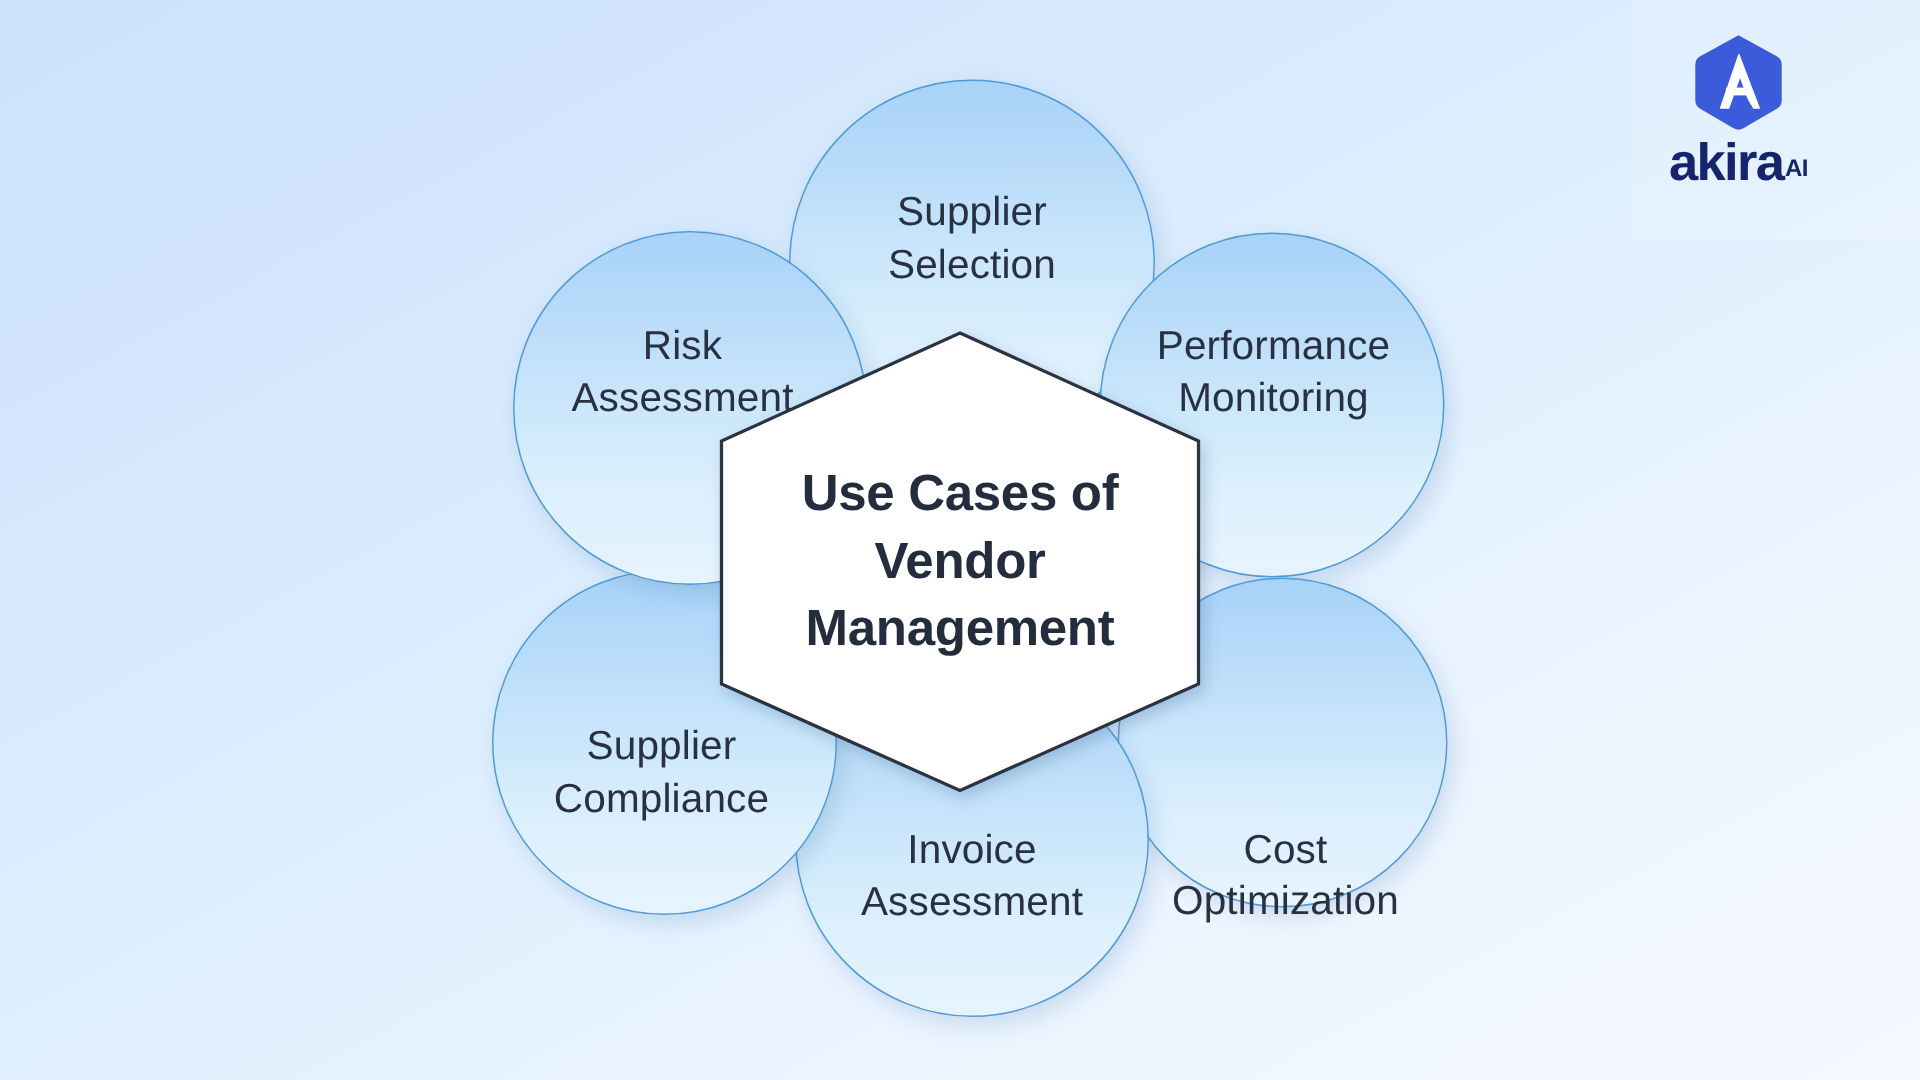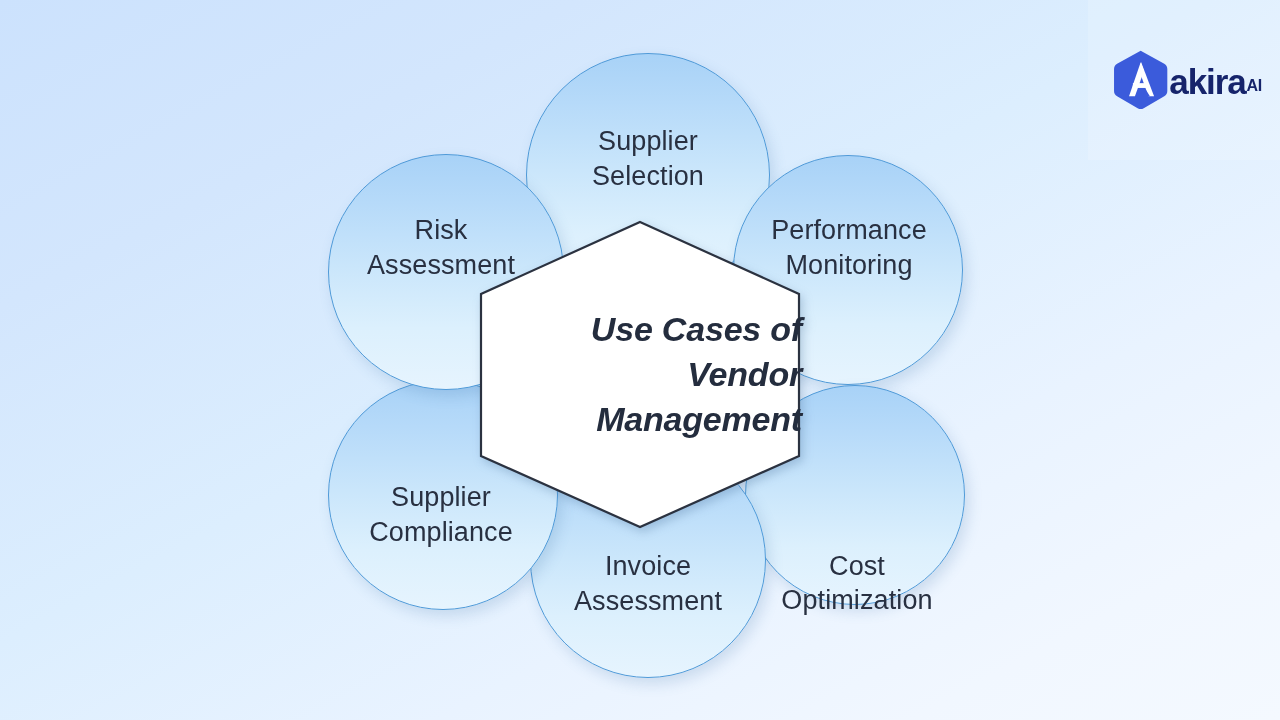--- a/index.html
+++ b/index.html
@@ -65,21 +65,21 @@
     letter-spacing: 0.1px;
     white-space: pre-line;
     pointer-events: none;
   }
 
   #petal-supplier-selection      { left: 526px; top:  53px; width: 244px; height: 244px; z-index: 2; }
   #petal-performance-monitoring  { left: 733px; top: 155px; width: 230px; height: 230px; z-index: 3; }
   #petal-cost-optimization       { left: 745px; top: 385px; width: 220px; height: 220px; z-index: 4; align-items: flex-end; }
   #petal-invoice-processing      { left: 530px; top: 442px; width: 236px; height: 236px; z-index: 5; }
   #petal-contract-compliance     { left: 328px; top: 380px; width: 230px; height: 230px; z-index: 6; }
-  #petal-risk-assessment         { left: 328px; top: 154px; width: 236px; height: 236px; z-index: 7; }
+  #petal-risk-assessment         { left: 342px; top: 154px; width: 236px; height: 236px; z-index: 7; }
 
   
   #petal-supplier-selection     .petal-label { transform: translateY(-16px); }
   #petal-performance-monitoring .petal-label { transform: translate(1px, -22px); }
   #petal-cost-optimization      .petal-label { transform: translate(2px, 14px); }
   #petal-invoice-processing     .petal-label { transform: translateY(24px); }
   #petal-contract-compliance    .petal-label { transform: translate(-2px, 20px); }
   #petal-risk-assessment        .petal-label { transform: translate(-5px, -24px); }
 
   
@@ -93,41 +93,40 @@
     filter: drop-shadow(3px 4px 5px rgba(60,100,145,0.28));
   }
   #center-hexagon svg { display: block; width: 100%; height: 100%; }
   #center-hexagon-text {
     position: absolute;
     left: 0; top: 0;
     width: 100%; height: 100%;
     display: flex;
     align-items: center;
     justify-content: center;
-    text-align: right;
+    text-align: center;
     font-size: 34px;
     line-height: 1.33;
     font-weight: bold;
     color: #242d3e;
     letter-spacing: -0.2px;
     white-space: pre-line;
     pointer-events: none;
-    font-style: italic;
   }
 
   
   #brand-logo {
     position: absolute;
-    left: 1112px;
+    left: 1084px;
     top: 22px;
     width: 150px;
     height: 115px;
     z-index: 40;
     display: flex;
-    flex-direction: row;
+    flex-direction: column;
     align-items: center;
   }
   #brand-mark { width: 62px; height: 66px; display: block; }
   #brand-wordmark {
     margin-top: 3px;
     display: flex;
     align-items: flex-start;
     color: #16246b;
     font-weight: bold;
   }

